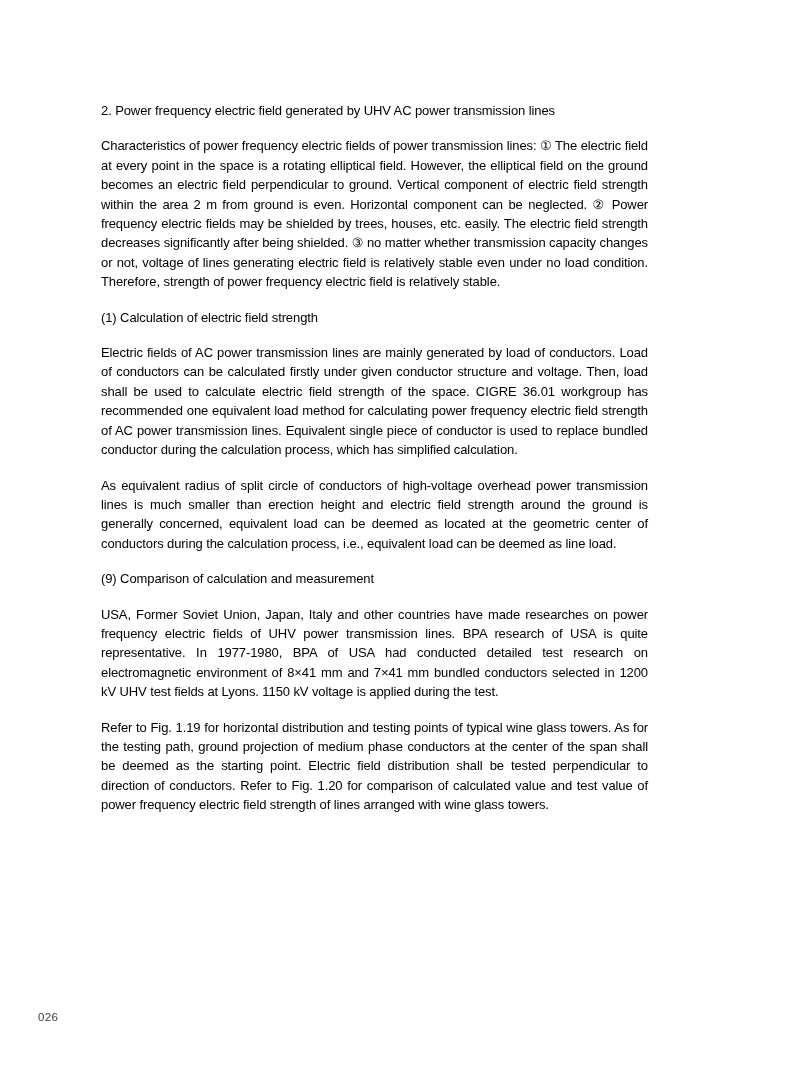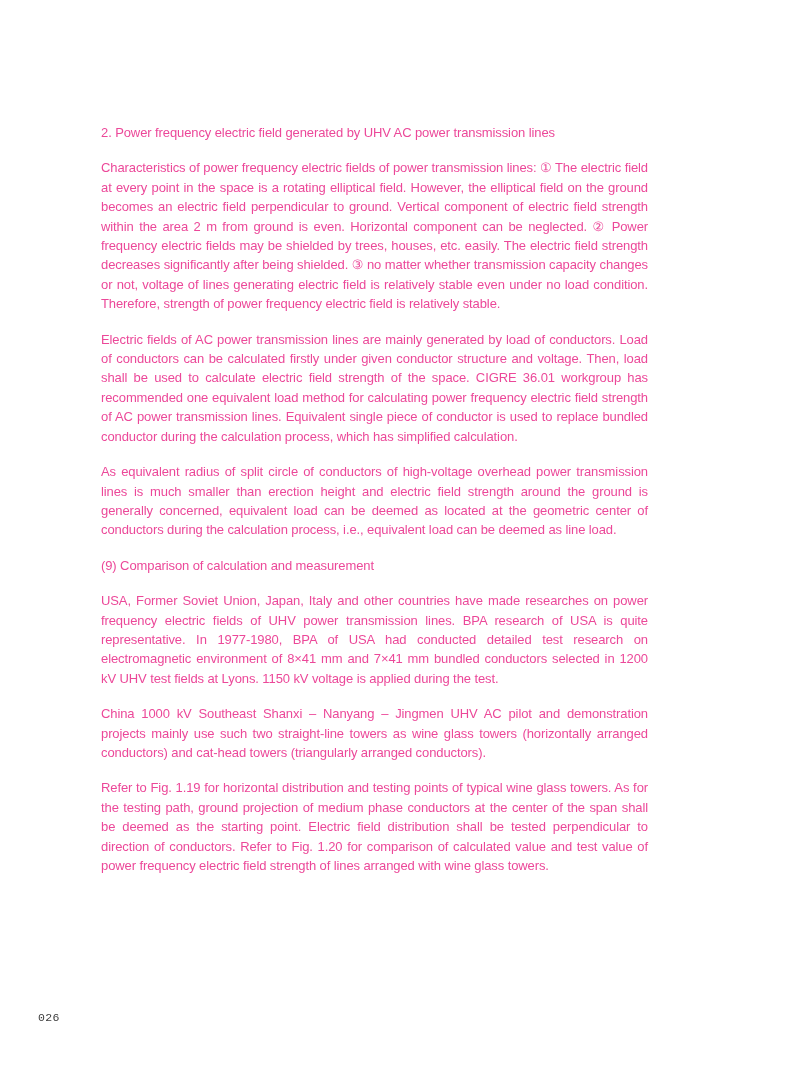--- a/index.html
+++ b/index.html
@@ -11,23 +11,23 @@
     position: relative;
     width: 793px;
     height: 1077px;
     background: #ffffff;
     overflow: hidden;
     font-family: "Liberation Sans", sans-serif;
   }
   .content {
     position: absolute;
     left: 101px;
-    top: 123px;
+    top: 101px;
     width: 563px;
-    color: #ec4899;
+    color: #000000;
     font-size: 13px;
     line-height: 19.4px;
     letter-spacing: -0.1px;
   }
   .heading {
     font-size: 13px;
     font-weight: normal;
     margin: 0 0 16px 0;
     text-align: left;
   }
@@ -39,31 +39,30 @@
     margin: 0 0 16px 0;
     text-align: left;
   }
   .page-number {
     position: absolute;
     left: 38px;
     top: 1011px;
     font-size: 11.5px;
     color: #3c3c3c;
     letter-spacing: 0.4px;
-    font-family: Liberation Mono, monospace;
   }
 </style>
 </head>
 <body>
 
 <div class="page">
   <main class="content">
     <h2 class="heading">2. Power frequency electric field generated by UHV AC power transmission lines</h2>
     <p class="para">Characteristics of power frequency electric fields of power transmission lines: ① The electric field at every point in the space is a rotating elliptical field. However, the elliptical field on the ground becomes an electric field perpendicular to ground. Vertical component of electric field strength within the area 2 m from ground is even. Horizontal component can be neglected. ② Power frequency electric fields may be shielded by trees, houses, etc. easily. The electric field strength decreases significantly after being shielded. ③ no matter whether transmission capacity changes or not, voltage of lines generating electric field is relatively stable even under no load condition. Therefore, strength of power frequency electric field is relatively stable.</p>
+    <p class="subheading">(1) Calculation of electric field strength</p>
     <p class="para">Electric fields of AC power transmission lines are mainly generated by load of conductors. Load of conductors can be calculated firstly under given conductor structure and voltage. Then, load shall be used to calculate electric field strength of the space. CIGRE 36.01 workgroup has recommended one equivalent load method for calculating power frequency electric field strength of AC power transmission lines. Equivalent single piece of conductor is used to replace bundled conductor during the calculation process, which has simplified calculation.</p>
     <p class="para">As equivalent radius of split circle of conductors of high-voltage overhead power transmission lines is much smaller than erection height and electric field strength around the ground is generally concerned, equivalent load can be deemed as located at the geometric center of conductors during the calculation process, i.e., equivalent load can be deemed as line load.</p>
     <p class="subheading">(9) Comparison of calculation and measurement</p>
     <p class="para">USA, Former Soviet Union, Japan, Italy and other countries have made researches on power frequency electric fields of UHV power transmission lines. BPA research of USA is quite representative. In 1977-1980, BPA of USA had conducted detailed test research on electromagnetic environment of 8×41 mm and 7×41 mm bundled conductors selected in 1200 kV UHV test fields at Lyons. 1150 kV voltage is applied during the test.</p>
-    <p class="para">China 1000 kV Southeast Shanxi – Nanyang – Jingmen UHV AC pilot and demonstration projects mainly use such two straight-line towers as wine glass towers (horizontally arranged conductors) and cat-head towers (triangularly arranged conductors).</p>
     <p class="para">Refer to Fig. 1.19 for horizontal distribution and testing points of typical wine glass towers. As for the testing path, ground projection of medium phase conductors at the center of the span shall be deemed as the starting point. Electric field distribution shall be tested perpendicular to direction of conductors. Refer to Fig. 1.20 for comparison of calculated value and test value of power frequency electric field strength of lines arranged with wine glass towers.</p>
   </main>
   <span class="page-number">026</span>
 </div>
 
 </body></html>

